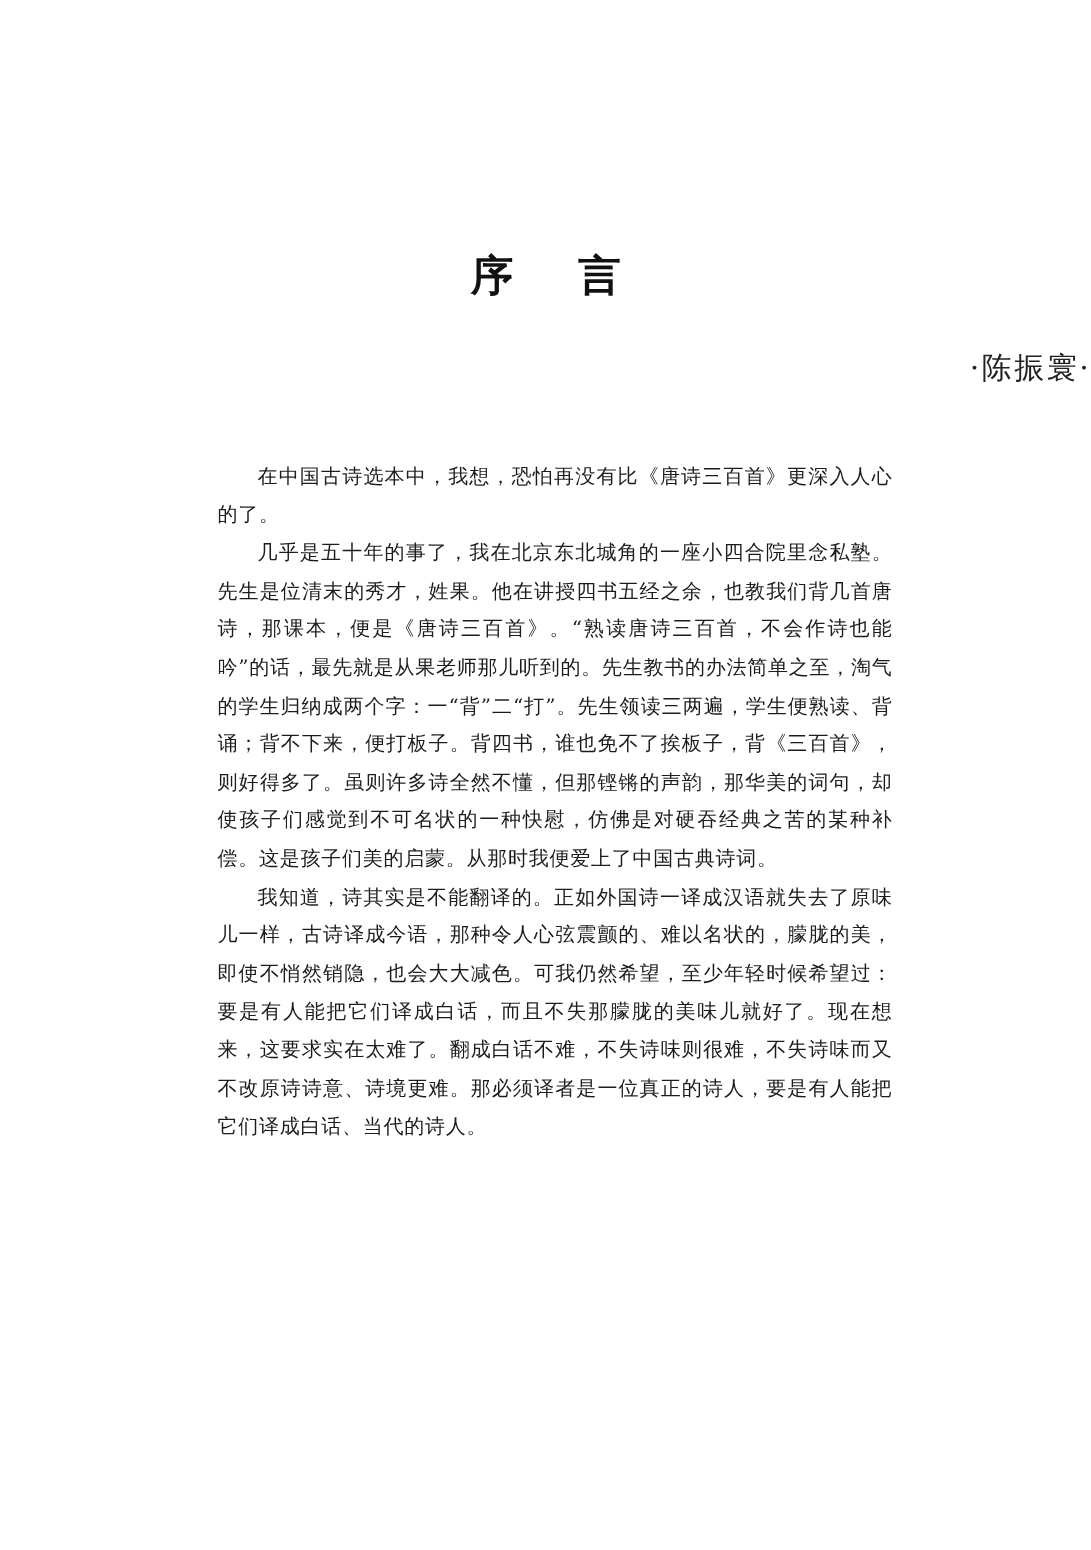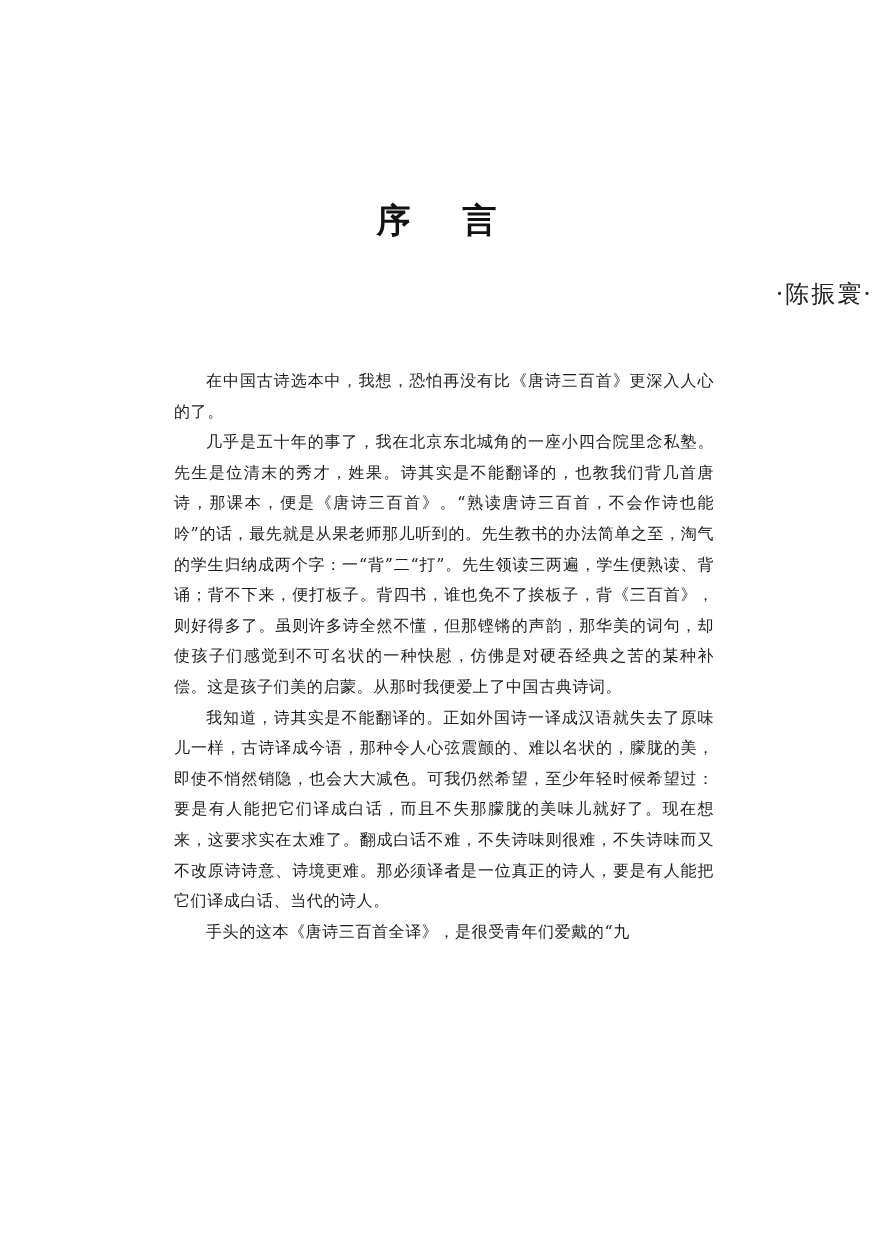--- a/index.html
+++ b/index.html
@@ -25,17 +25,16 @@
   .body p { margin: 0; text-indent: 2em; }
 </style>
 </head>
 <body>
 
 <div class="page">
   <div class="title">序言</div>
   <div class="author">·陈振寰·</div>
   <div class="body">
     <p>在中国古诗选本中，我想，恐怕再没有比《唐诗三百首》更深入人心的了。</p>
-    <p>几乎是五十年的事了，我在北京东北城角的一座小四合院里念私塾。先生是位清末的秀才，姓果。诗其实是不能翻译的，也教我们背几首唐诗，那课本，便是《唐诗三百首》。“熟读唐诗三百首，不会作诗也能吟”的话，最先就是从果老师那儿听到的。先生教书的办法简单之至，淘气的学生归纳成两个字：一“背”二“打”。先生领读三两遍，学生便熟读、背诵；背不下来，便打板子。背四书，谁也免不了挨板子，背《三百首》，则好得多了。虽则许多诗全然不懂，但那铿锵的声韵，那华美的词句，却使孩子们感觉到不可名状的一种快慰，仿佛是对硬吞经典之苦的某种补偿。这是孩子们美的启蒙。从那时我便爱上了中国古典诗词。</p>
+    <p>几乎是五十年的事了，我在北京东北城角的一座小四合院里念私塾。先生是位清末的秀才，姓果。他在讲授四书五经之余，也教我们背几首唐诗，那课本，便是《唐诗三百首》。“熟读唐诗三百首，不会作诗也能吟”的话，最先就是从果老师那儿听到的。先生教书的办法简单之至，淘气的学生归纳成两个字：一“背”二“打”。先生领读三两遍，学生便熟读、背诵；背不下来，便打板子。背四书，谁也免不了挨板子，背《三百首》，则好得多了。虽则许多诗全然不懂，但那铿锵的声韵，那华美的词句，却使孩子们感觉到不可名状的一种快慰，仿佛是对硬吞经典之苦的某种补偿。这是孩子们美的启蒙。从那时我便爱上了中国古典诗词。</p>
     <p>我知道，诗其实是不能翻译的。正如外国诗一译成汉语就失去了原味儿一样，古诗译成今语，那种令人心弦震颤的、难以名状的，朦胧的美，即使不悄然销隐，也会大大减色。可我仍然希望，至少年轻时候希望过：要是有人能把它们译成白话，而且不失那朦胧的美味儿就好了。现在想来，这要求实在太难了。翻成白话不难，不失诗味则很难，不失诗味而又不改原诗诗意、诗境更难。那必须译者是一位真正的诗人，要是有人能把它们译成白话、当代的诗人。</p>
-    <p>手头的这本《唐诗三百首全译》，是很受青年们爱戴的“九</p>
   </div>
 </div>
 
 </body></html>

